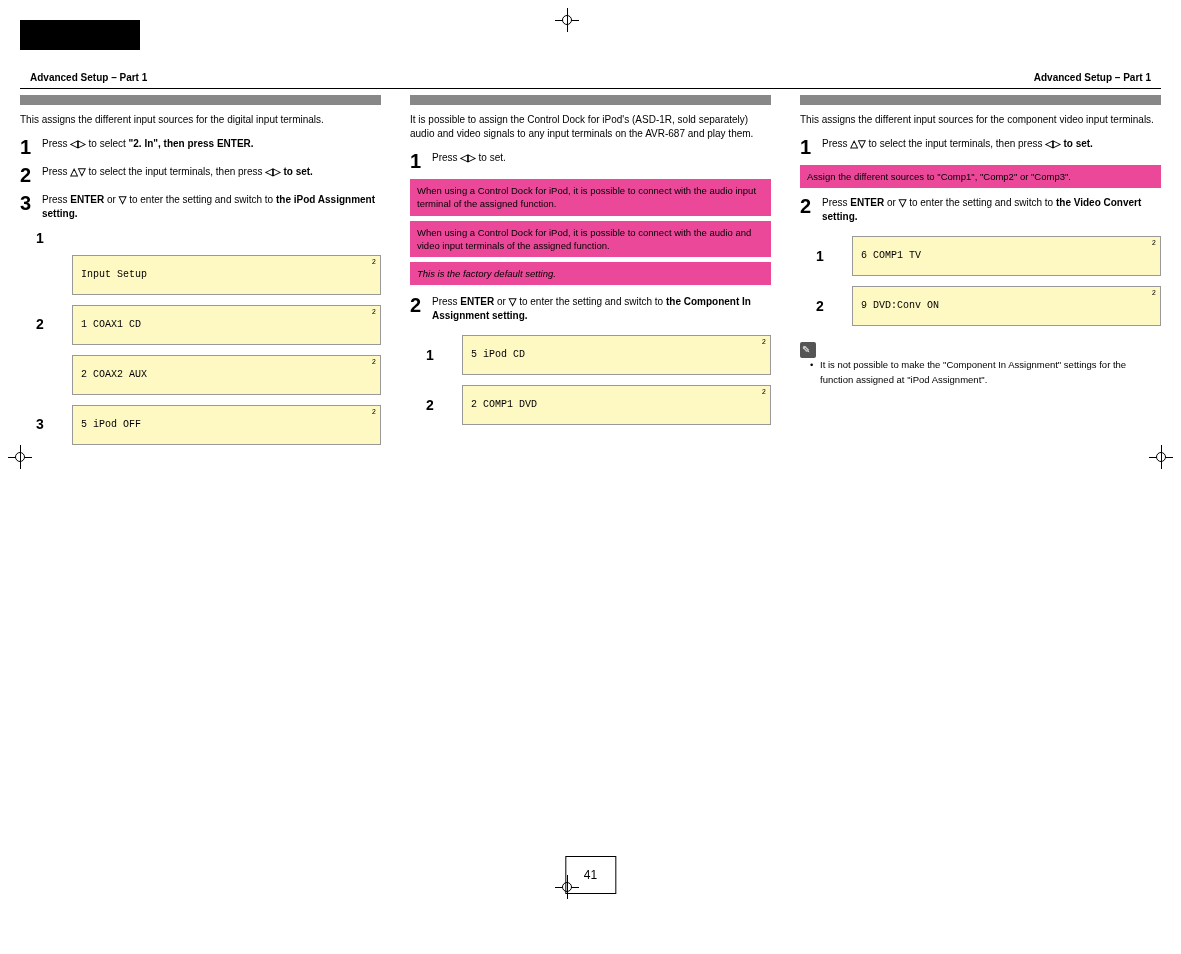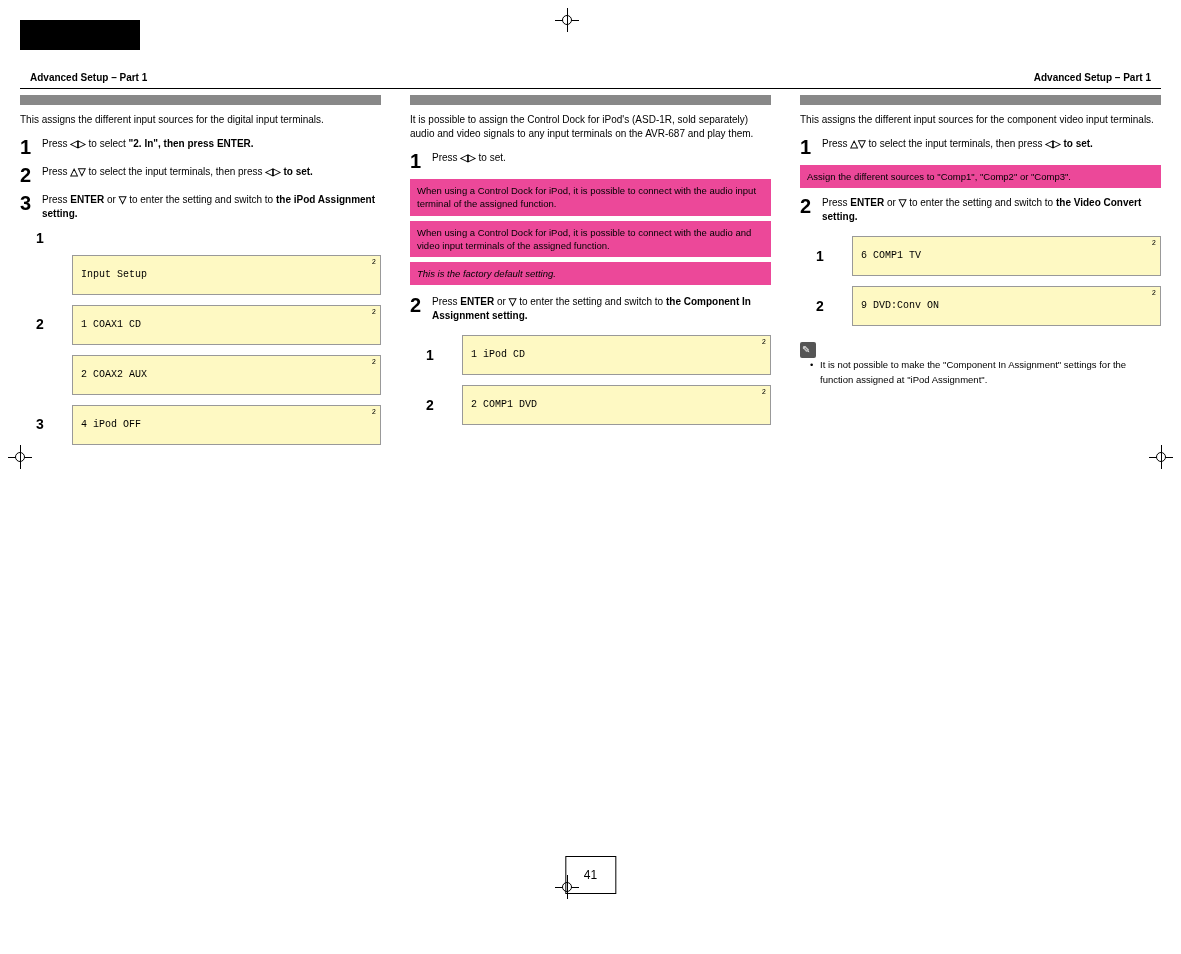--- a/index.html
+++ b/index.html
@@ -302,21 +302,21 @@
           <span>2 COAX2  AUX</span>
           <span class="superscript">2</span>
         </div>
       </div>
     </div>
 
     <div class="screen-group">
       <div class="lcd-row">
         <span class="lcd-step-num">3</span>
         <div class="lcd-box" style="flex:1;position:relative;">
-          <span>4 iPod   OFF</span>
+          <span>5 iPod   OFF</span>
           <span class="superscript">2</span>
         </div>
       </div>
     </div>
 
   </div>
 
   <div class="col">
     <div class="section-bar"></div>
 
@@ -337,21 +337,21 @@
       <span class="step-num">2</span>
       <span class="step-text">
         Press <b>ENTER</b> or <b>▽</b> to enter the setting and switch to <b>the Component In Assignment setting.</b>
       </span>
     </div>
 
     <div class="screen-group">
       <div class="lcd-row">
         <span class="lcd-step-num">1</span>
         <div class="lcd-box" style="flex:1;position:relative;">
-          <span>1 iPod   CD</span>
+          <span>5 iPod   CD</span>
           <span class="superscript">2</span>
         </div>
       </div>
       <div class="lcd-row">
         <span class="lcd-step-num">2</span>
         <div class="lcd-box" style="flex:1;position:relative;">
           <span>2 COMP1  DVD</span>
           <span class="superscript">2</span>
         </div>
       </div>

